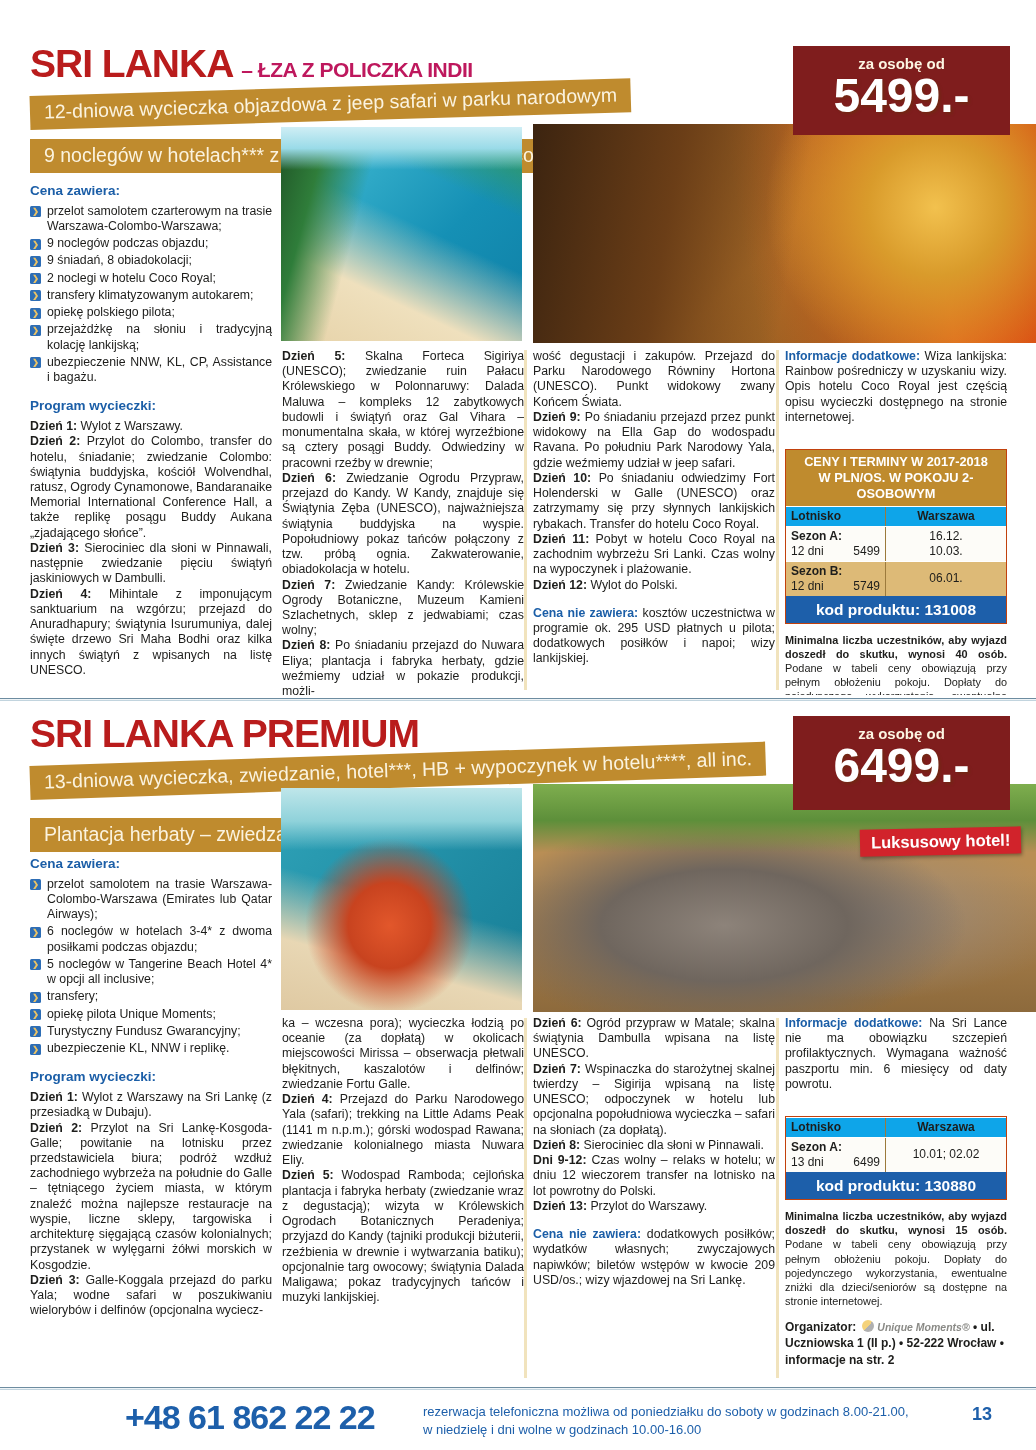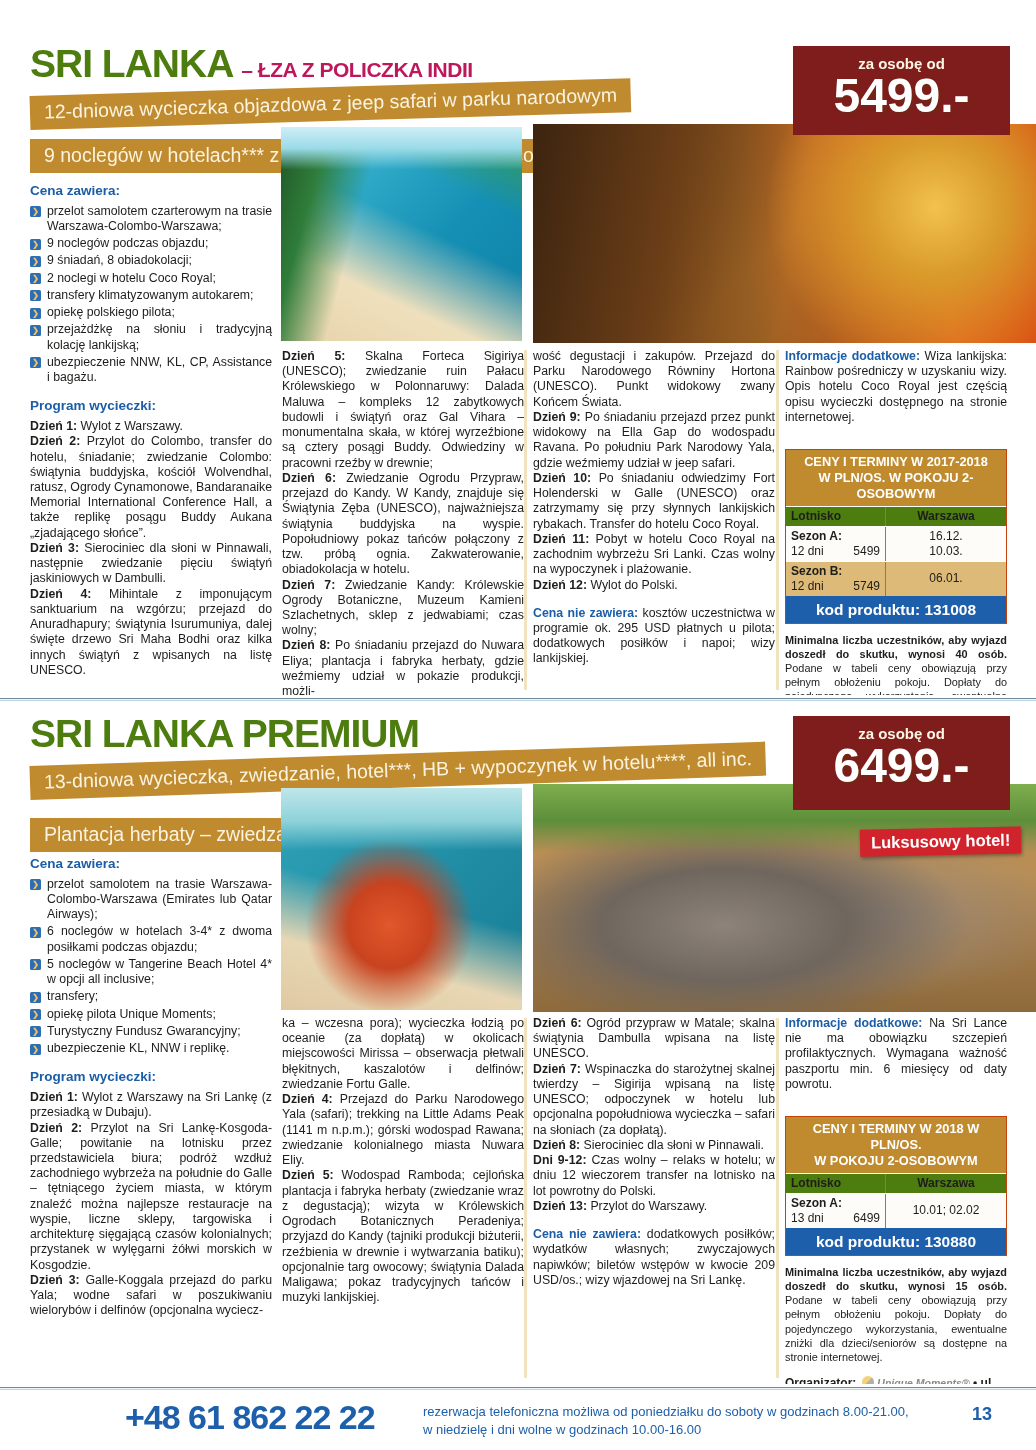--- a/index.html
+++ b/index.html
@@ -10,21 +10,21 @@
     margin: 0 auto;
     background: #ffffff;
     font-family: "Liberation Sans", sans-serif;
     color: #1d1d1b;
     overflow: hidden;
   }
   
   .title-row { position:absolute; left:30px; white-space:nowrap; }
   .t1 { top:42px; }
   .t2 { top:712px; }
-  .title   { font-size:39px; font-weight:bold; color:#4d7c0f; letter-spacing:-1px; }
+  .title   { font-size:39px; font-weight:bold; color:#b91c1c; letter-spacing:-1px; }
   .subtitle{ font-size:21px; font-weight:bold; color:#be185d; letter-spacing:-0.5px; margin-left:8px; }
   .banner {
     position:absolute; background:#bf8b2e; color:#fbf3df;
     font-size:19.5px; padding:5px 14px 6px; white-space:nowrap;
     transform-origin:left center;
   }
   .b1-1 { left:30px; top:96px;  transform:rotate(-1.7deg); }
   .b1-2 { left:30px; top:139px; }
   .b2-1 { left:30px; top:766px; transform:rotate(-1.9deg); }
   .b2-2 { left:30px; top:818px; }
@@ -94,21 +94,21 @@
   .not-included { margin-top:13px; }
   .not-included b, .info b { color:#1b5ea7; }
   
   .price-table { margin-top:24px; font-size:12px; border:1px solid #c2410c; text-align:left; }
   .pt-header { background:#bf8b2e; color:#fff; font-weight:bold; text-align:center;
                font-size:12.8px; line-height:1.25; padding:4px 2px; }
   .pt-row { display:flex; border-top:1px solid #fff; }
   .pt-left { width:100px; padding:2px 5px; border-right:1px solid #9c7a3c; }
   .pt-right { flex:1; text-align:center; padding:2px 4px; display:flex;
               flex-direction:column; justify-content:center; }
-  .tan  { background:#4d7c0f; }
+  .tan  { background:#0ea5e9; }
   .white-row { background:#fdfcf8; }
   .tan2 { background:#ddba77; }
   .bold { font-weight:bold; }
   .days-price { display:flex; justify-content:space-between; }
   .pt-kod { background:#1d5faa; color:#fff; font-weight:bold; text-align:center;
             font-size:15.5px; padding:4px 8px; }
   .fine { font-size:10.9px; line-height:1.3; margin-top:9px; }
   .org  { font-size:12px; line-height:1.35; margin-top:11px; font-weight:bold; text-align:left; }
   .logo-circle { display:inline-block; width:12px; height:12px; border-radius:50%;
              background:linear-gradient(135deg,#f4d27a 50%,#b0b0b0 50%); margin:0 3px -1px 6px; }
@@ -319,24 +319,20 @@
         <p class="day"><b>Dni 9-12:</b> <span>Czas wolny – relaks w hotelu; w dniu 12 wieczorem transfer na lotnisko na lot powrotny do Polski.</span></p>
 
         <p class="day"><b>Dzień 13:</b> <span>Przylot do Warszawy.</span></p>
       </div>
     <p class="not-included"><b>Cena nie zawiera:</b> <span>dodatkowych posiłków; wydatków własnych; zwyczajowych napiwków; biletów wstępów w kwocie 209 USD/os.; wizy wjazdowej na Sri Lankę.</span></p>
   </div>
 
   <div class="col c2-4">
     <p class="info"><b>Informacje dodatkowe:</b> <span>Na Sri Lance nie ma obowiązku szczepień profilaktycznych. Wymagana ważność paszportu min. 6 miesięcy od daty powrotu.</span></p>
     <div class="price-table">
-      <div class="pt-header">
-        <div>CENY I TERMINY W 2018 W PLN/OS.</div>
-        <div>W POKOJU 2-OSOBOWYM</div>
-      </div>
       <div class="pt-row tan">
         <div class="pt-left bold">Lotnisko</div>
         <div class="pt-right bold">Warszawa</div>
       </div>
       <div class="pt-row white-row">
         <div class="pt-left">
           <div class="bold">Sezon A:</div>
           <div class="days-price">
               <span>13 dni</span>
               <span>6499</span>

